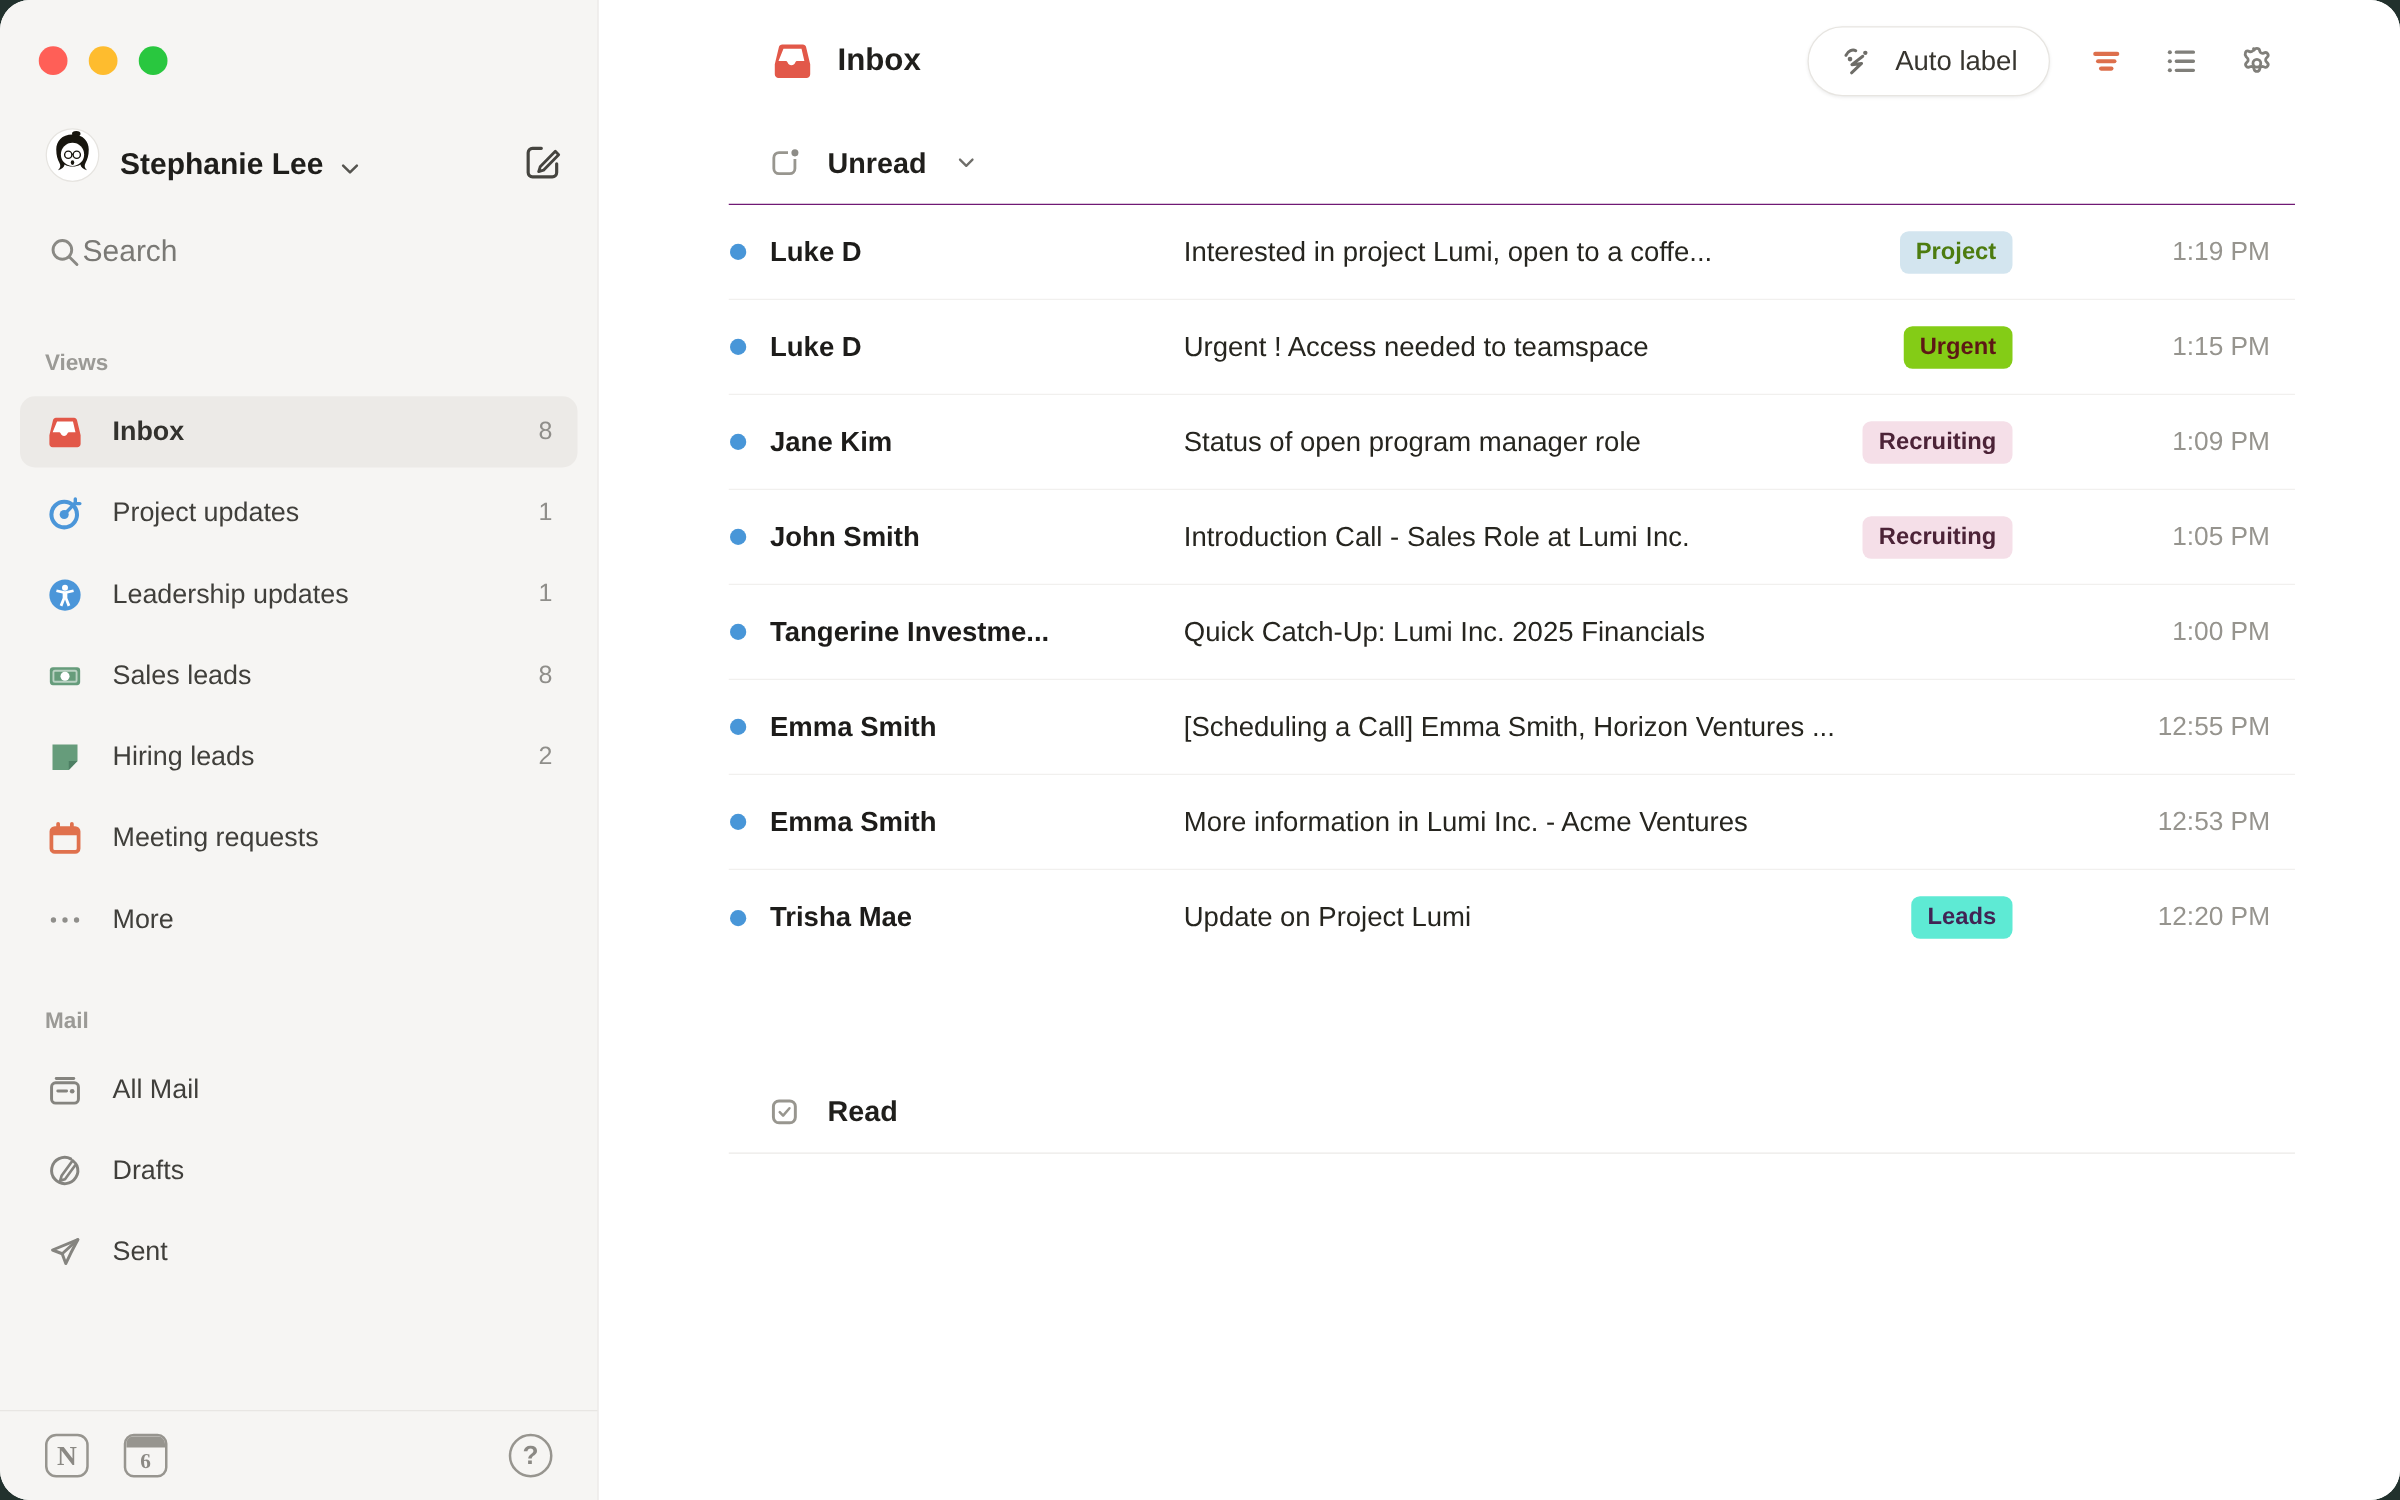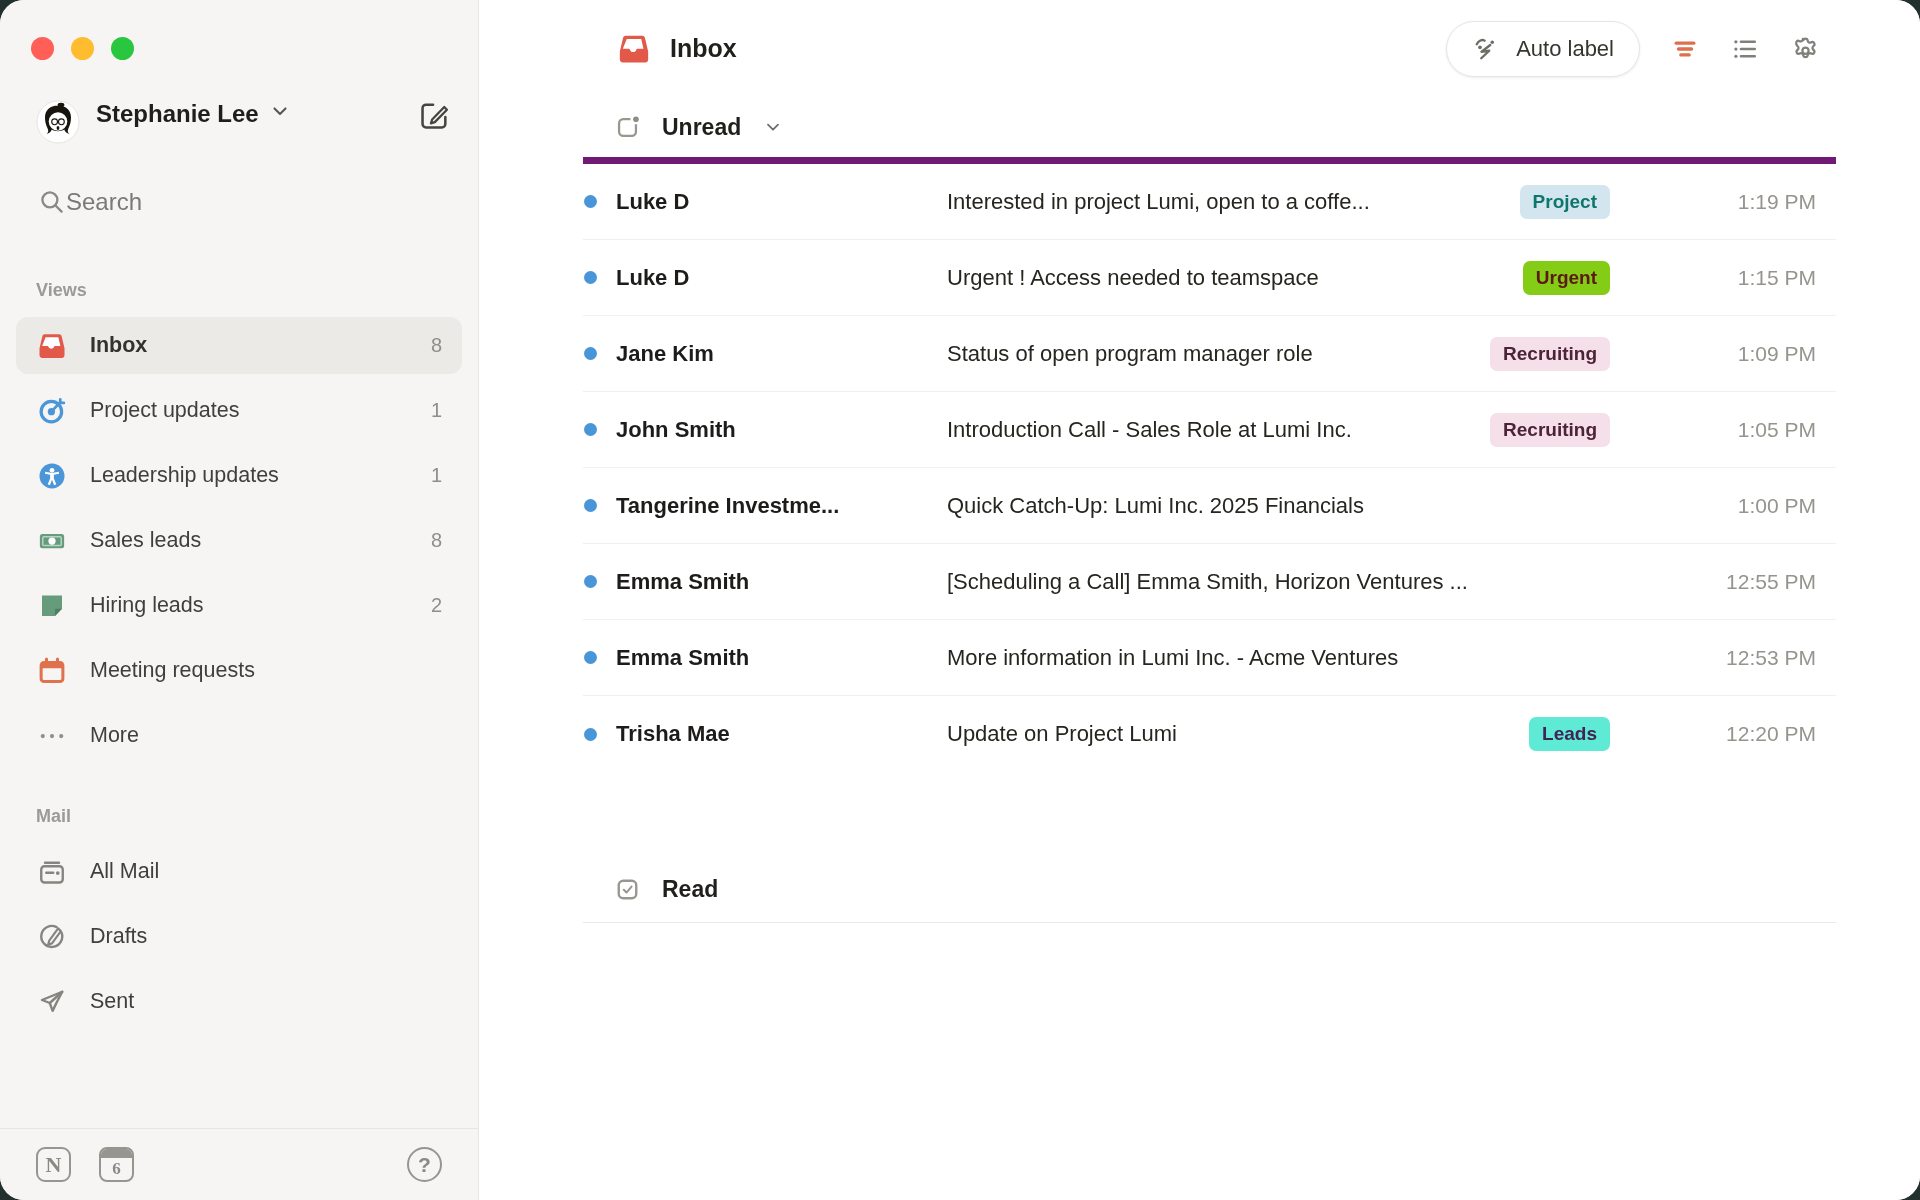--- a/index.html
+++ b/index.html
@@ -6,21 +6,21 @@
   html,body { width:1920px; height:1200px; font-family:"Liberation Sans","DejaVu Sans",sans-serif; }
   .desktop { position:relative; width:1920px; height:1200px; background:#22312d; }
   .window { position:absolute; inset:0; border-radius:24px; overflow:hidden; background:#ffffff; display:flex; }
 
   
   .sidebar { width:479px; min-width:479px; background:#f6f5f3; border-right:1px solid #e8e6e3; display:flex; flex-direction:column; }
   .traffic { display:flex; gap:17px; padding:37px 0 0 31px; }
   .tl { width:23px; height:23px; border-radius:50%; }
   .tl.red { background:#ff5f57; } .tl.yellow { background:#febc2e; } .tl.green { background:#29c73f; }
 
-  .user-row { display:flex; align-items:flex-start; margin:40px 28px 0 36px; height:46px; }
+  .user-row { display:flex; align-items:flex-end; margin:40px 28px 0 36px; height:46px; }
   .avatar { width:44px; height:44px; display:inline-flex; }
   .user-name { font-size:24px; font-weight:700; color:#1f1e1b; margin-left:16px; }
   .user-chev { width:22px; height:22px; display:inline-flex; margin-left:10px; color:#55544f; }
   .compose { margin-left:auto; width:32px; height:32px; display:inline-flex; color:#45443f; cursor:pointer; }
 
   .search-row { display:flex; align-items:center; margin:34px 28px 0 38px; height:44px; cursor:pointer; }
   .search-row [data-icon] { width:28px; height:28px; color:#8a8984; }
   .search-label { font-size:24px; color:#7a7975; }
 
   .side-title { margin:56px 0 16px 36px; font-size:18px; font-weight:700; color:#9b9a96; }
@@ -45,21 +45,21 @@
   .main-header { height:97px; display:flex; align-items:center; padding:0 100px 0 138px; }
   .title-wrap { display:flex; align-items:center; gap:19px; }
   .title-icon { width:34px; height:34px; display:inline-flex; }
   .page-title { font-size:25px; font-weight:700; color:#201f1c; }
   .header-actions { margin-left:auto; display:flex; align-items:center; gap:30px; }
   .auto-label { display:flex; align-items:center; gap:14px; height:56px; padding:0 25px; border:1px solid #e7e5e1; border-radius:28px; background:#fff; box-shadow:0 1px 3px rgba(15,15,15,.08); font-family:inherit; font-size:22px; color:#37352f; font-weight:500; cursor:pointer; }
   .auto-label [data-icon] { width:30px; height:30px; color:#6e6d68; }
   .hicon { width:30px; height:30px; display:inline-flex; cursor:pointer; }
 
   .list { margin:0 84px 0 104px; }
-  .group-head { display:flex; align-items:center; height:67px; padding-left:31px; gap:21px; border-bottom:7px solid #701a75; cursor:pointer; }
+  .group-head { display:flex; align-items:center; height:67px; padding-left:31px; gap:21px; border-bottom:1px solid #701a75; cursor:pointer; }
   .group-head [data-icon] { width:27px; height:27px; color:#98968f; }
   .group-label { font-size:23px; font-weight:700; color:#201f1c; }
   .group-chev { width:20px !important; height:20px !important; color:#6f6e6a !important; margin-left:1px; }
   .group-head.read { margin-top:84px; border-bottom:1px solid #eceae8; }
 
   .mail-row { display:grid; grid-template-columns:33px 331px 1fr auto 118px; align-items:center; height:76px; border-bottom:1px solid #f1f0ee; padding-right:20px; cursor:pointer; }
   .mail-row:last-child { border-bottom:none; }
   .dot { width:13px; height:13px; border-radius:50%; margin-left:1px; }
   .sender { font-size:22px; font-weight:700; color:#1d1c1a; white-space:nowrap; overflow:hidden; text-overflow:ellipsis; padding-right:14px; }
   .subject { font-size:22px; color:#26251f; white-space:nowrap; overflow:hidden; text-overflow:ellipsis; padding-right:14px; }
@@ -308,21 +308,21 @@
                 <path d="M6 9.2l6 6 6-6" stroke="currentColor" stroke-width="2.2" stroke-linecap="round" stroke-linejoin="round"></path>
               </svg>
             </span>
         </div>
 
         <div id="email-rows">
             <div class="mail-row">
               <span class="dot" style="background: rgb(72, 150, 216);"></span>
               <span class="sender">Luke D</span>
               <span class="subject">Interested in project Lumi, open to a coffe...</span>
-              <span class="badge" style="background: rgb(211, 229, 239); color: #0f766e; text-align: center;">Project</span>
+              <span class="badge" style="background: rgb(211, 229, 239); color: #4d7c0f; text-align: center;">Project</span>
               <span class="time">1:19 PM</span>
             </div>
             <div class="mail-row">
               <span class="dot" style="background: rgb(72, 150, 216);"></span>
               <span class="sender">Luke D</span>
               <span class="subject">Urgent ! Access needed to teamspace</span>
               <span class="badge" style="background: #84cc16; color: rgb(93, 23, 21);">Urgent</span>
               <span class="time">1:15 PM</span>
             </div>
             <div class="mail-row">

